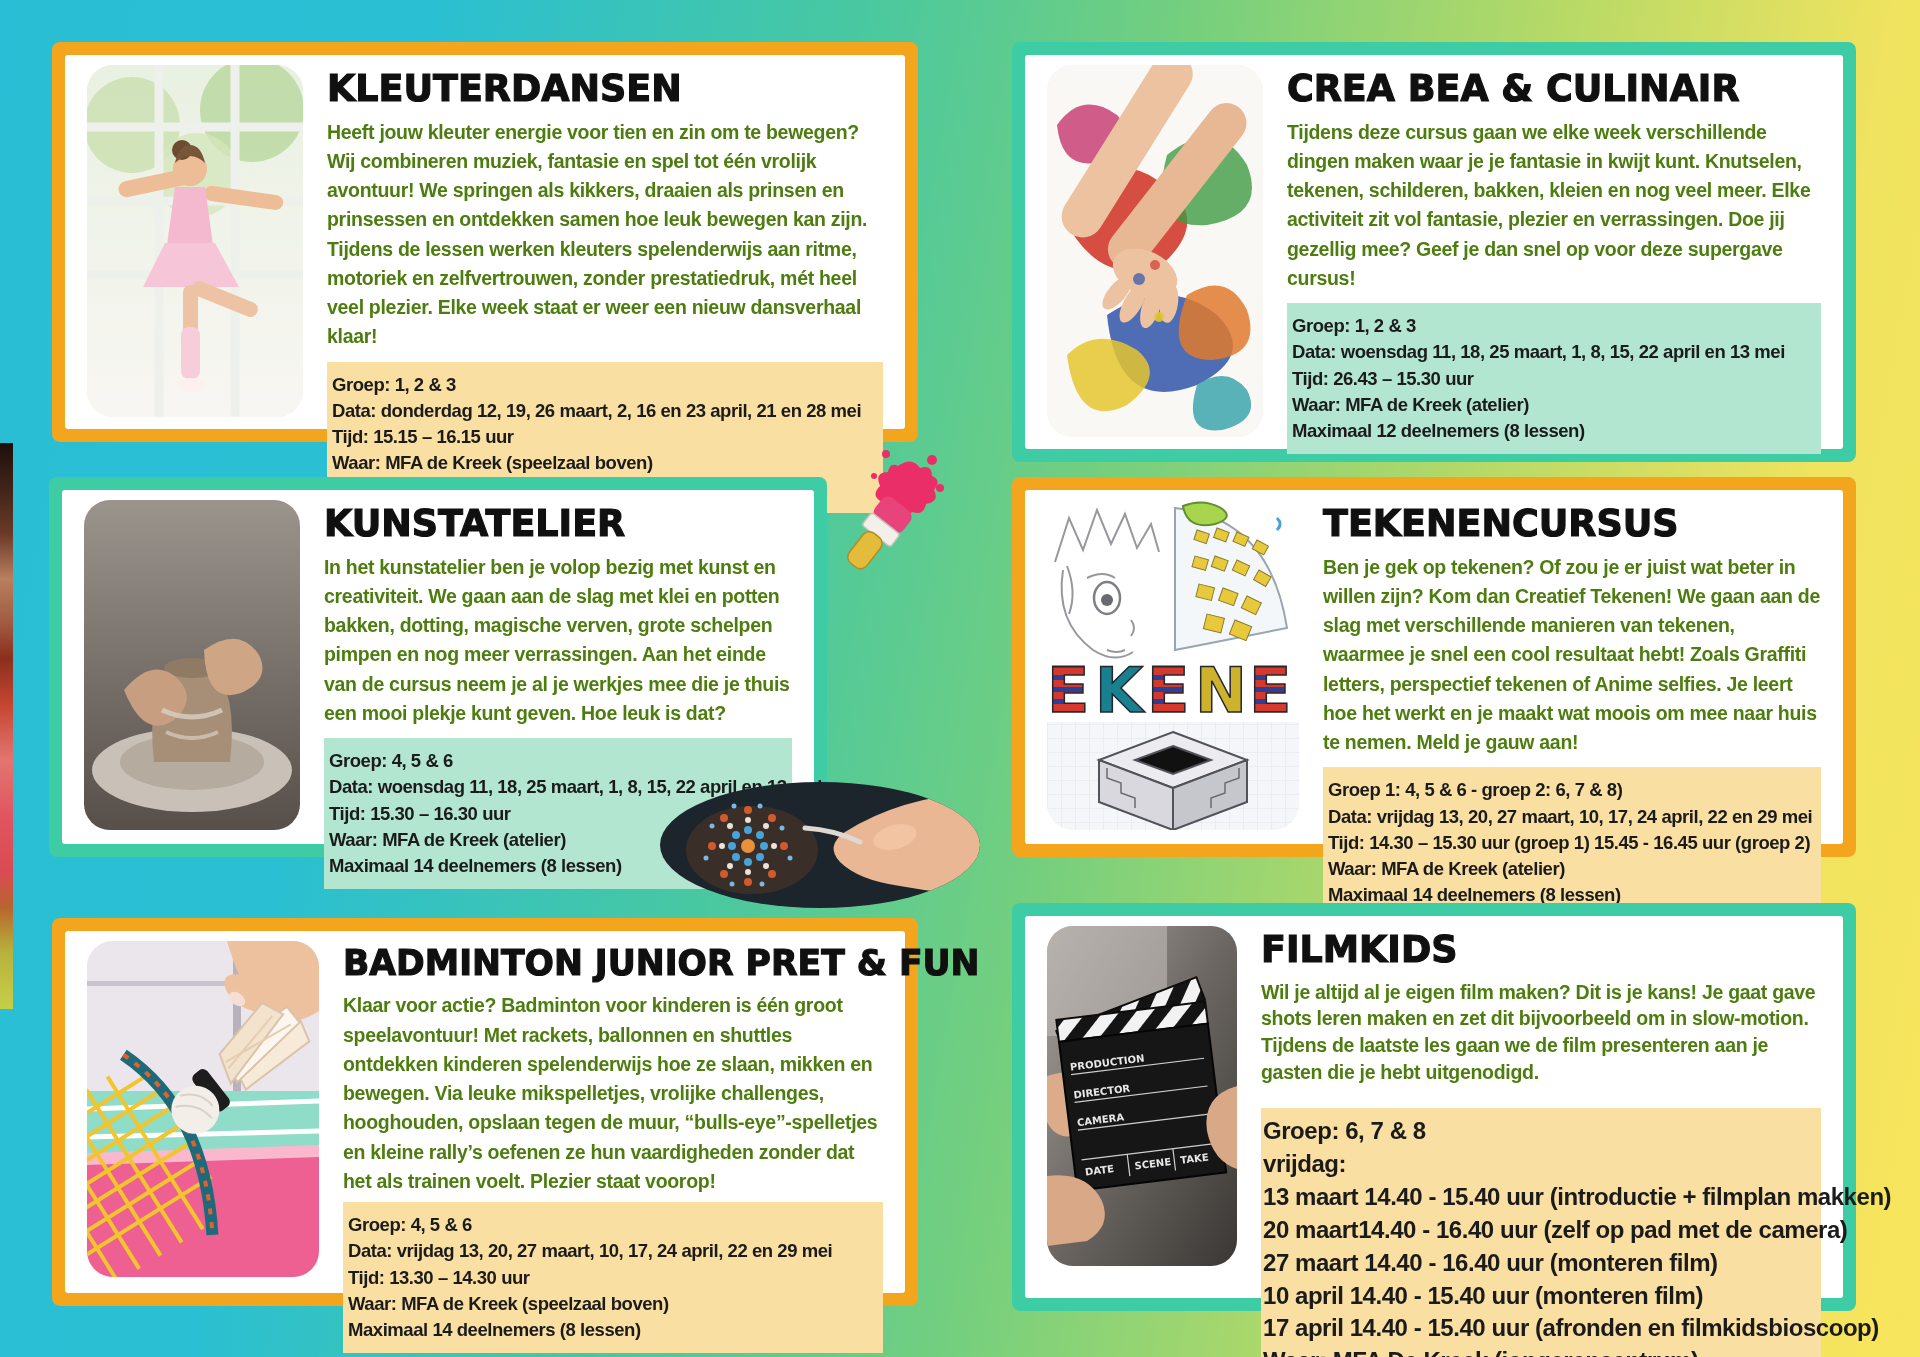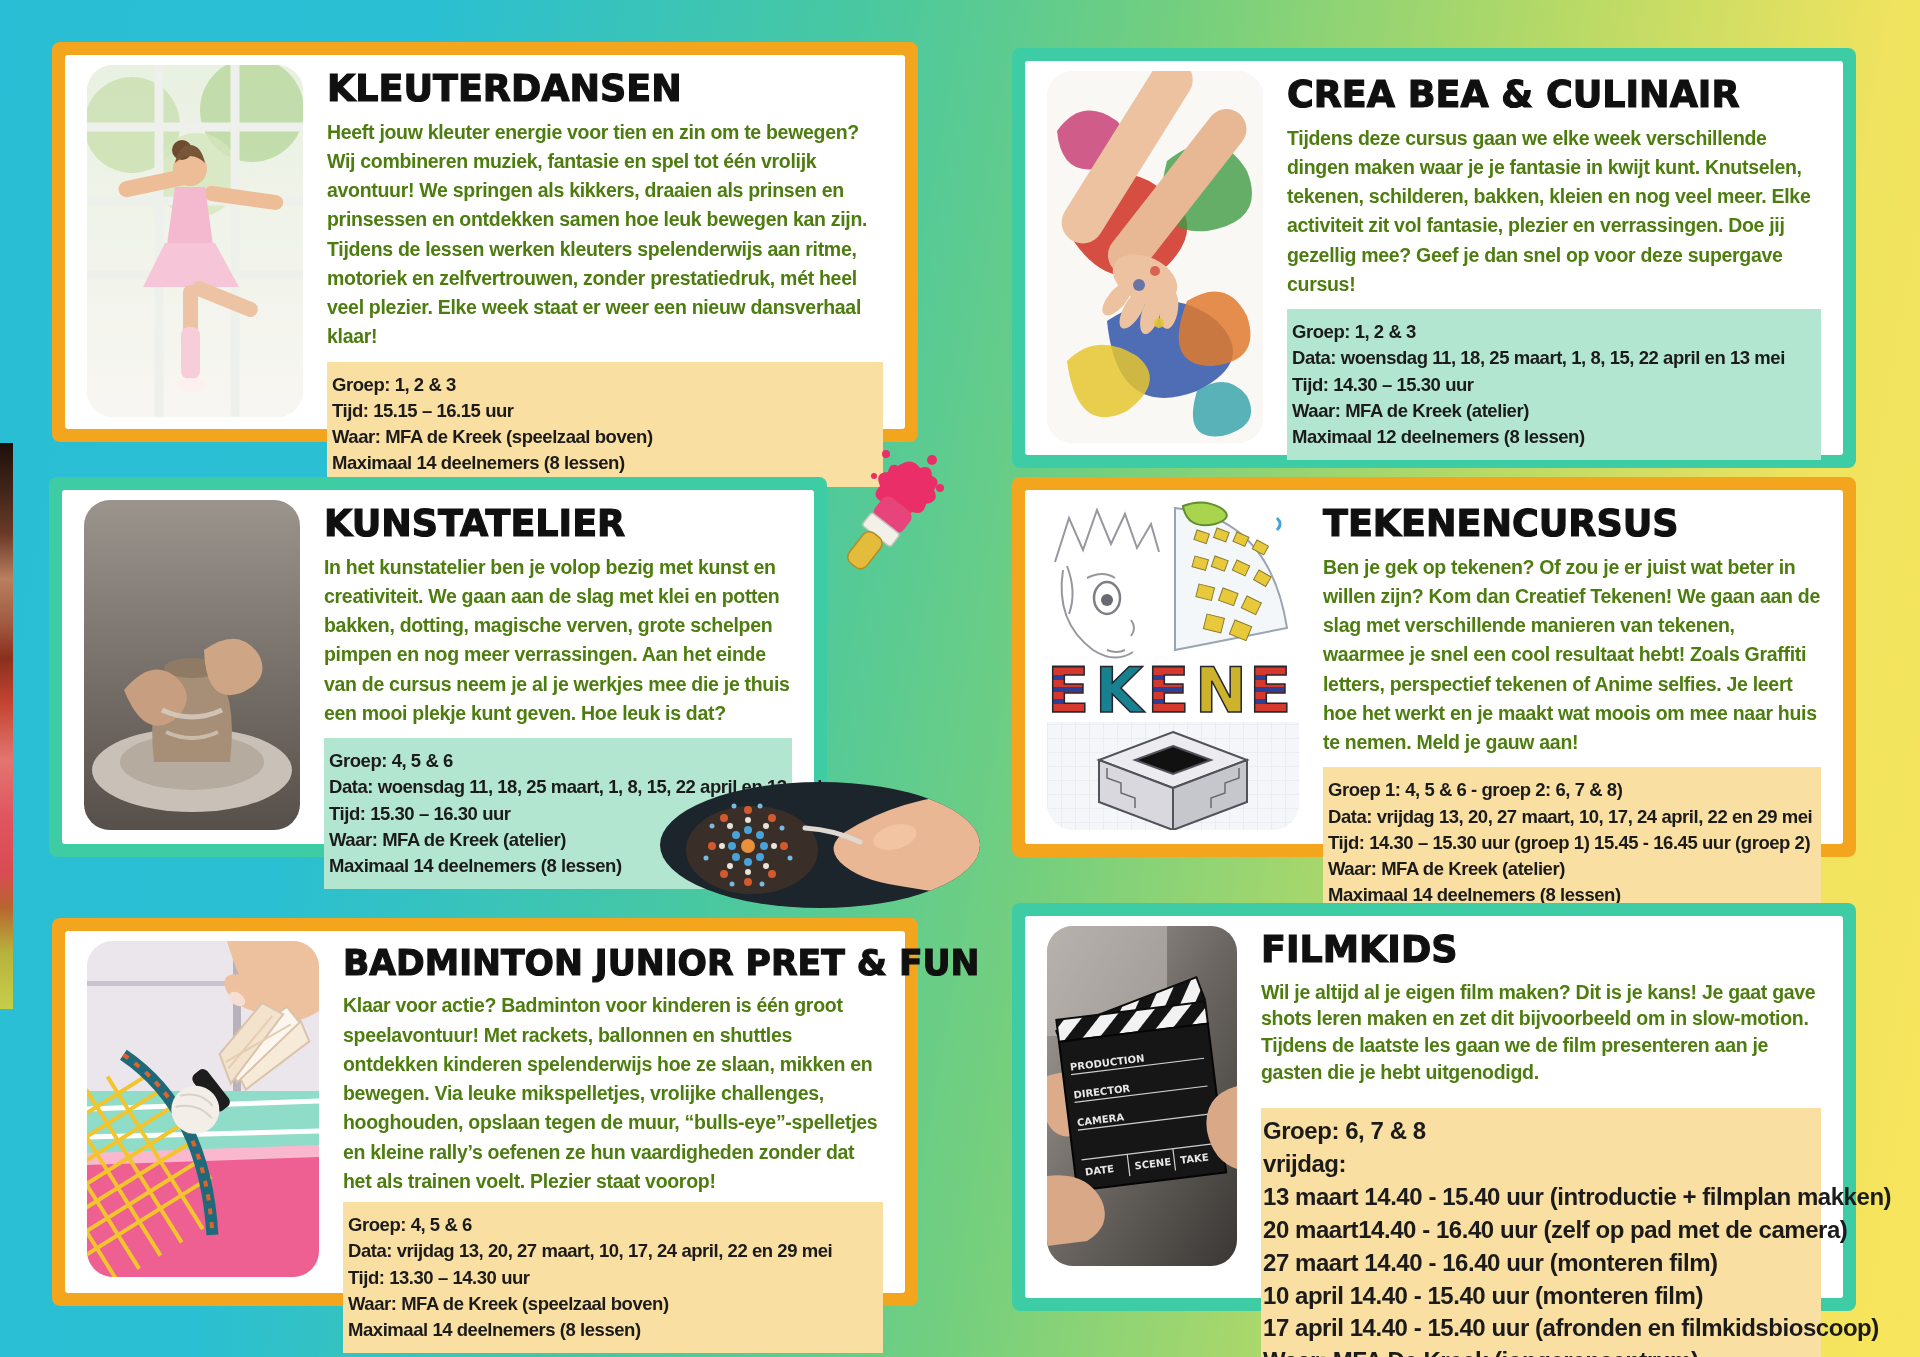--- a/index.html
+++ b/index.html
@@ -75,29 +75,30 @@
           <rect x="94" y="262" width="19" height="52" rx="8" fill="#f6cdd9"></rect>
           <ellipse cx="104" cy="320" rx="14" ry="7" fill="#fdf0ef"></ellipse>
         </g>
       </svg>
     </div>
     <div class="content">
       <div class="title">KLEUTERDANSEN</div>
       <div class="desc">Heeft jouw kleuter energie voor tien en zin om te bewegen? Wij combineren muziek, fantasie en spel tot één vrolijk avontuur! We springen als kikkers, draaien als prinsen en prinsessen en ontdekken samen hoe leuk bewegen kan zijn. Tijdens de lessen werken kleuters spelenderwijs aan ritme, motoriek en zelfvertrouwen, zonder prestatiedruk, mét heel veel plezier. Elke week staat er weer een nieuw dansverhaal klaar!</div>
       <div class="info orangebox">
         <div>Groep: 1, 2 &amp; 3</div>
+        <div>Data: donderdag 12, 19, 26 maart, 2, 16 en 23 april, 21 en 28 mei</div>
         <div>Tijd: 15.15 – 16.15 uur</div>
         <div>Waar: MFA de Kreek (speelzaal boven)</div>
         <div>Maximaal 14 deelnemers (8 lessen)</div>
       </div>
     </div>
   </div>
 </div>
 
-<div class="card green" style="left:1012px;top:48px;width:844px;height:420px">
+<div class="card green" style="left:1012px;top:42px;width:844px;height:420px">
   <div class="card-inner">
     <div class="photo" style="width:216px;height:372px">
       <svg width="216" height="372" viewBox="0 0 216 372">
         <rect width="216" height="372" fill="#faf8f4"></rect>
         <path d="M15,150 q45,-70 95,-35 q55,35 10,80 q-65,35 -105,-45z" fill="#d23b2f" opacity=".9"></path>
         <path d="M60,250 q60,-40 110,0 q40,40 -20,70 q-80,30 -90,-70z" fill="#2f55a8" opacity=".85"></path>
         <path d="M120,90 q50,-40 80,10 q20,50 -40,60 q-60,5 -40,-70z" fill="#3f9b43" opacity=".8"></path>
         <path d="M20,290 q30,-30 70,-5 q30,25 -10,55 q-50,25 -60,-50z" fill="#e5c62f" opacity=".85"></path>
         <path d="M140,230 q40,-25 60,15 q15,45 -35,50 q-50,0 -25,-65z" fill="#e07a2e" opacity=".85"></path>
         <path d="M10,60 q25,-35 60,-10 q25,25 -10,45 q-45,15 -50,-35z" fill="#c4356e" opacity=".8"></path>
@@ -115,21 +116,21 @@
         <circle cx="108" cy="200" r="5" fill="#d23b2f" opacity=".7"></circle>
         <circle cx="112" cy="252" r="5" fill="#e5c62f" opacity=".9"></circle>
       </svg>
     </div>
     <div class="content">
       <div class="title">CREA BEA &amp; CULINAIR</div>
       <div class="desc">Tijdens deze cursus gaan we elke week verschillende dingen maken waar je je fantasie in kwijt kunt. Knutselen, tekenen, schilderen, bakken, kleien en nog veel meer. Elke activiteit zit vol fantasie, plezier en verrassingen. Doe jij gezellig mee? Geef je dan snel op voor deze supergave cursus!</div>
       <div class="info mintbox">
         <div>Groep: 1, 2 &amp; 3</div>
         <div>Data: woensdag 11, 18, 25 maart, 1, 8, 15, 22 april en 13 mei</div>
-        <div>Tijd: 14.30 – 15.30 uur</div>
+        <div>Tijd: 26.43 – 15.30 uur</div>
         <div>Waar: MFA de Kreek (atelier)</div>
         <div>Maximaal 12 deelnemers (8 lessen)</div>
       </div>
     </div>
   </div>
 </div>
 
 <div class="card green" style="left:49px;top:477px;width:778px;height:380px">
   <div class="card-inner">
     <div class="photo" style="width:216px;height:330px">

